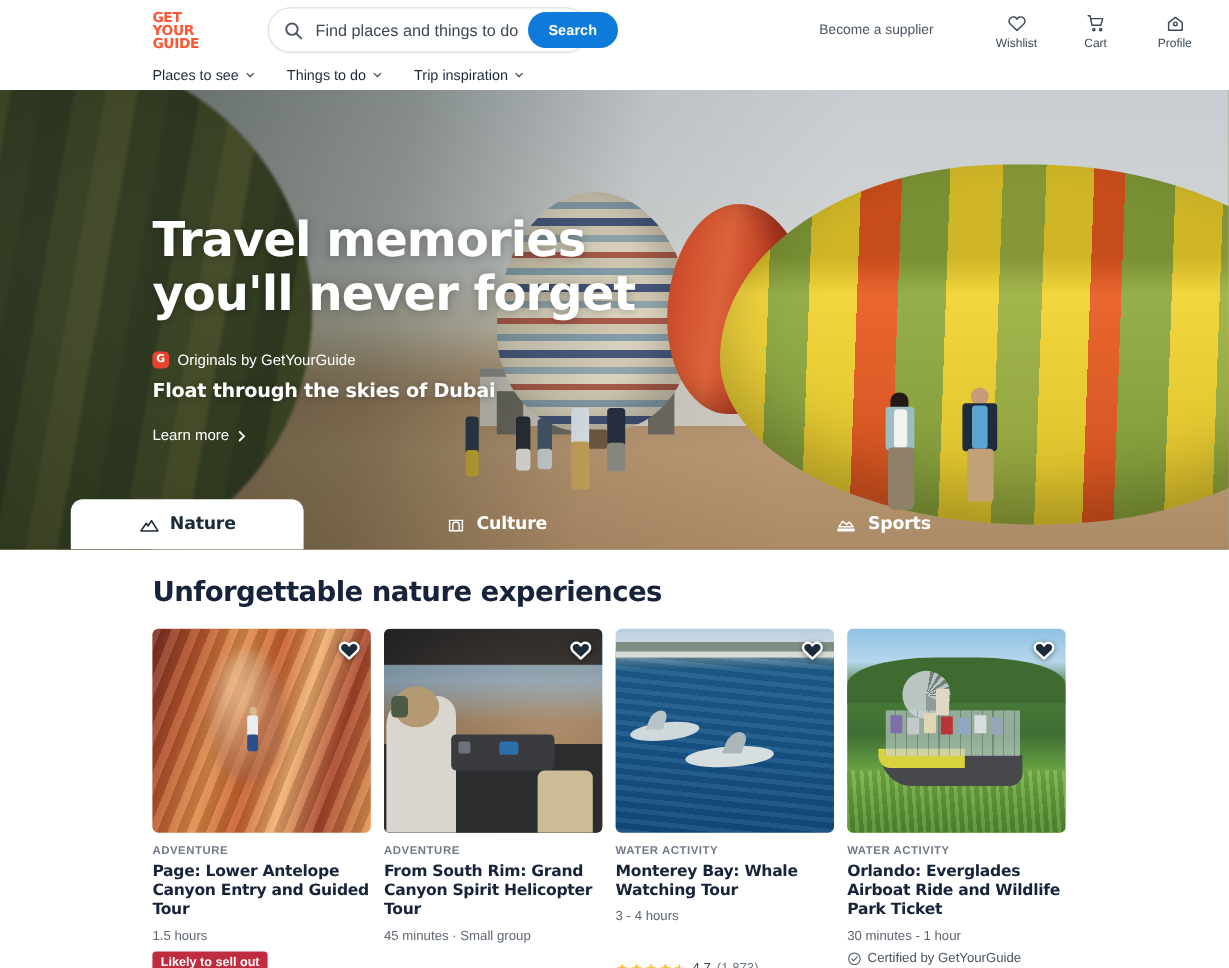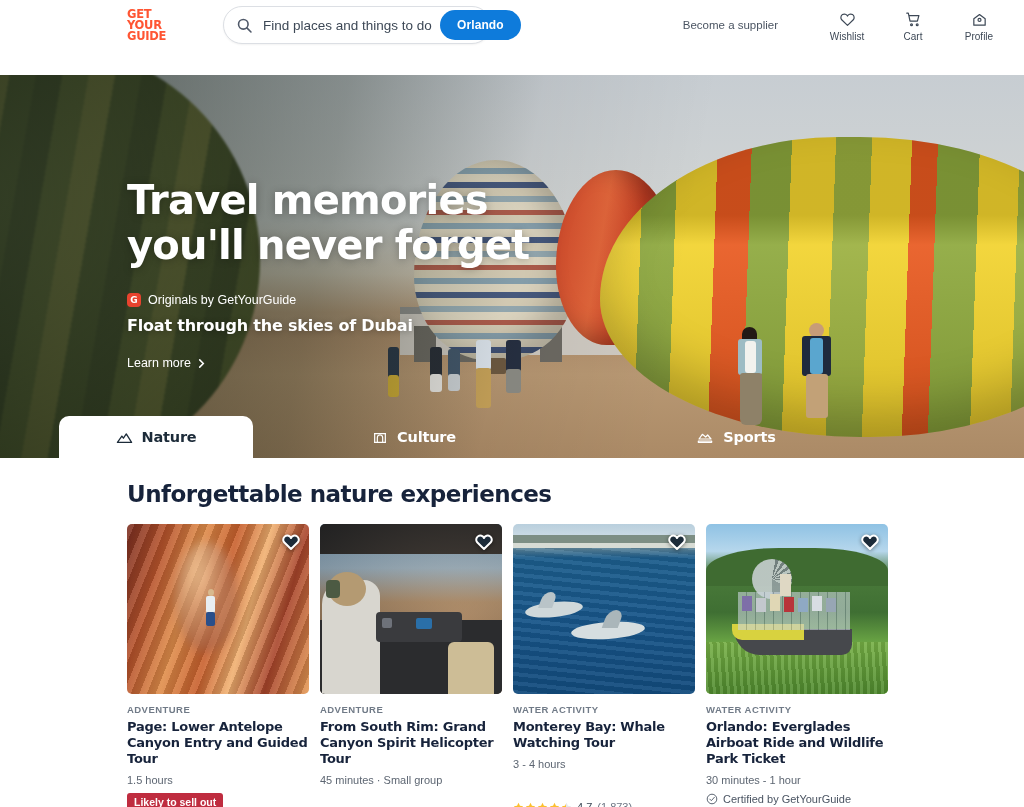--- a/index.html
+++ b/index.html
@@ -252,21 +252,21 @@
         <div>YOUR</div>
         <div>GUIDE</div>
       </div>
 
       <div class="searchwrap">
         <svg class="search-icon" viewBox="0 0 20 20" fill="none" stroke="currentColor" stroke-width="1.9">
           <circle cx="8.6" cy="8.6" r="5.6"></circle>
             <line x1="12.8" y1="12.8" x2="17.6" y2="17.6" stroke-linecap="round"></line>
         </svg>
         <input class="search-input" type="text" placeholder="Find places and things to do" style="">
-        <button class="search-btn">Orlando</button>
+        <button class="search-btn">Search</button>
       </div>
 
       <div class="header-right">
         <div class="supplier-link">Become a supplier</div>
 
         <div class="hicon">
           <svg width="17" height="17" viewBox="0 0 24 24" fill="none" stroke="currentColor" stroke-width="1.7">
             <path d="M12 20.3 3.8 12.4a4.9 4.9 0 1 1 8.2-5.2 4.9 4.9 0 1 1 8.2 5.2Z" stroke-linejoin="round"></path>
           </svg>
           <span>Wishlist</span>
@@ -284,20 +284,40 @@
         <div class="hicon">
           <svg width="17" height="17" viewBox="0 0 24 24" fill="none" stroke="currentColor" stroke-width="1.7" stroke-linejoin="round">
             <path d="M4 20V11l8-6 8 6v9z"></path>
               <circle cx="12" cy="12.6" r="2.1"></circle>
           </svg>
           <span>Profile</span>
         </div>
       </div>
     </div>
 
+    <div class="nav">
+      <div class="nav-item">
+        <span>Places to see</span>
+        <svg class="chev" viewBox="0 0 12 12" fill="none" stroke="currentColor" stroke-width="1.6" stroke-linecap="round">
+            <path d="M2.5 4.3 6 7.8l3.5-3.5"></path>
+          </svg>
+      </div>
+      <div class="nav-item">
+        <span>Things to do</span>
+        <svg class="chev" viewBox="0 0 12 12" fill="none" stroke="currentColor" stroke-width="1.6" stroke-linecap="round">
+            <path d="M2.5 4.3 6 7.8l3.5-3.5"></path>
+          </svg>
+      </div>
+      <div class="nav-item">
+        <span>Trip inspiration</span>
+        <svg class="chev" viewBox="0 0 12 12" fill="none" stroke="currentColor" stroke-width="1.6" stroke-linecap="round">
+            <path d="M2.5 4.3 6 7.8l3.5-3.5"></path>
+          </svg>
+      </div>
+    </div>
   </div>
 
   <div class="hero">
     <div class="hero-sky"></div>
     <div class="ground"></div>
     <div class="bldg">
       <div class="door" style="left:14px"></div>
       <div class="door" style="left:56px"></div>
       <div class="door" style="left:98px"></div>
       <div class="door" style="left:140px"></div>

